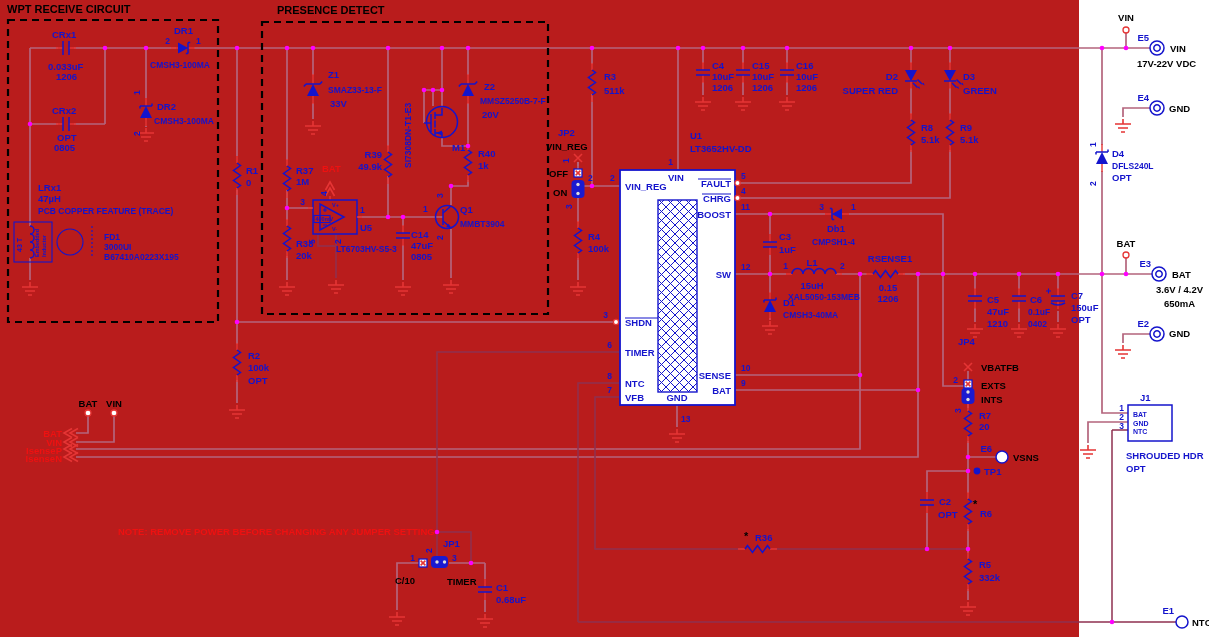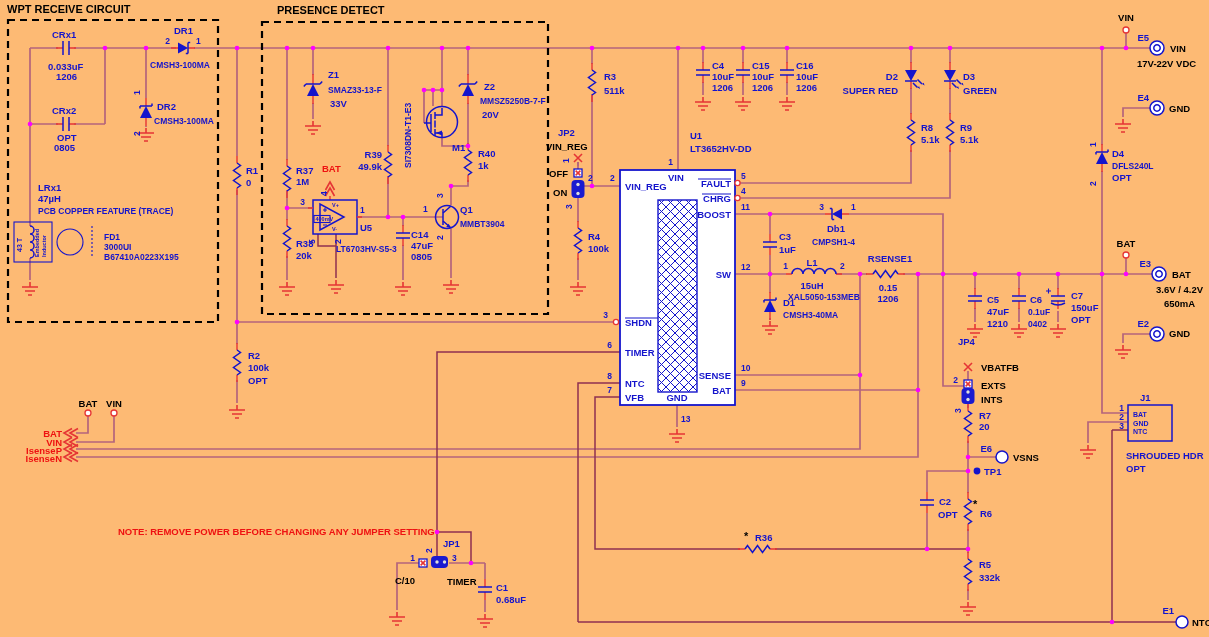--- a/index.html
+++ b/index.html
@@ -1,16 +1,16 @@
 <!DOCTYPE html>
 <html><head>
 <meta charset="utf-8">
 <style>
   html,body{margin:0;padding:0;background:#fff}
-  .stage{width:1209px;height:637px;position:relative;background:#fdba74}
+  .stage{width:1079px;height:637px;position:relative;background:#b91c1c}
   svg{display:block}
   text{font-family:"Liberation Sans","DejaVu Sans",sans-serif;font-weight:bold;fill:#1414cc;font-size:9.5px}
   .k{fill:#000}.r{fill:#ee1111}
   .s11{font-size:11px}.s8{font-size:8.5px}.s7{font-size:7px}.s5{font-size:5.5px}
   .mid{text-anchor:middle}.end{text-anchor:end}
   .w{stroke:#b4647c;stroke-width:1.7;fill:none}
   .w2{stroke:#8e3050;stroke-width:1.5;fill:none}
   .lead{stroke:#e53535;stroke-width:1.4;fill:none}
   .sym{stroke:#1414cc;stroke-width:1.5;fill:none}
   .symt{stroke:#1414cc;stroke-width:1.1;fill:none}

